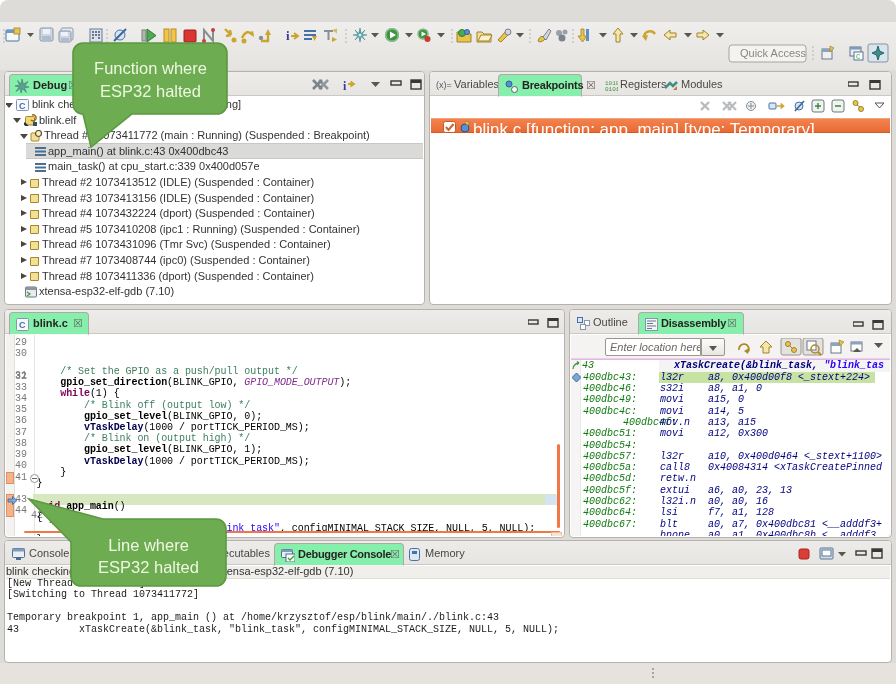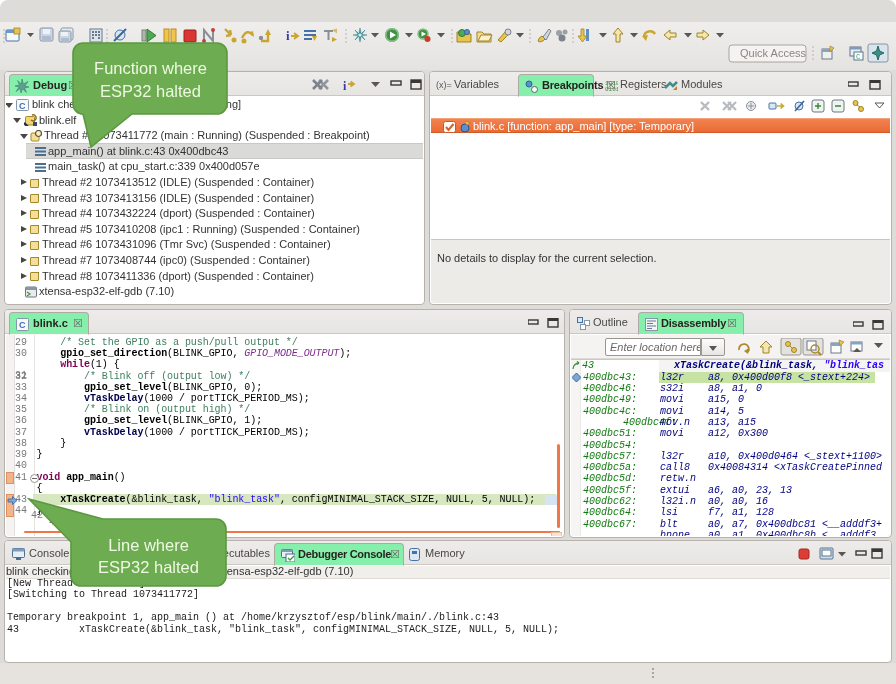--- a/index.html
+++ b/index.html
@@ -9,21 +9,21 @@
 #titlebar .t { position:absolute; left:57px; top:4px; font-size:11px; font-weight:bold; color:#dcd7cc; letter-spacing:0.1px; }
 #toolbar { position:absolute; left:0; top:22px; width:896px; height:48px; background:linear-gradient(#efeeec,#e4e3e0); }
 .panel { position:absolute; background:#fff; border:1px solid #b7b3ac; border-radius:4px; }
 .phead { position:absolute; left:0; top:0; right:0; height:24px; background:linear-gradient(#edecea,#e7e5e2); border-bottom:1px solid #cbc8c3; border-radius:3px 3px 0 0; }
 .tab { position:absolute; top:2px; height:23px; font-size:11px; color:#4a4743; white-space:nowrap; }
 .tabsel { background:#86efac; border:1px solid #aeaaa3; border-bottom:1px solid #f9f8f7; border-radius:4px 4px 0 0; color:#262421; font-weight:bold; }
 .ico { position:absolute; }
 .row { position:absolute; white-space:nowrap; font-size:11px; color:#333; }
 .mono { font-family:"Liberation Mono", monospace; font-size:10px; white-space:pre; }
 svg { display:block; }
-.cod { position:absolute; left:30.5px; white-space:pre; font-family:"Liberation Mono", monospace; font-size:10px; letter-spacing:-0.065px; line-height:11.3px; color:#000; }
+.cod { position:absolute; left:30.5px; white-space:pre; font-family:"Liberation Mono", monospace; font-size:10px; letter-spacing:-0.065px; line-height:11.3px; color:#000;margin-top:29px; }
 .num { line-height:11.3px; }
 .dline { position:absolute; left:12px; white-space:pre; font-family:"Liberation Mono", monospace; font-size:10px; line-height:11.3px; color:#000080; }
 .addr { color:#107a10; }
 .num { position:absolute; width:21px; text-align:right; font-family:"Liberation Mono", monospace; font-size:10px; color:#787878; }
 .cmt { color:#3f7f5f; }
 .kw { color:#7f0055; font-weight:bold; }
 .str { color:#2a00ff; }
 .fn { font-weight:bold; }
 .callout-text { position:absolute; color:#eef8e2; font-size:16.5px; text-align:center; line-height:22.5px; z-index:12; }
 .thr { width:100%; height:15.6px; }
@@ -335,21 +335,21 @@
   </div>
 
   <div class="panel" id="p-break" style="left:429px; top:71px; width:463px; height:234px;">
     <div class="phead"></div>
     <div class="tab" style="left:4px; width:66px;">
       <svg class="ico" style="left:2px; top:6px;" width="16" height="10">
           <text x="0" y="8" font-size="9" fill="#55585c" font-family="Liberation Sans">(x)=</text>
         </svg>
       <span style="position:absolute; left:20px; top:4px;">Variables</span>
     </div>
-    <div class="tab tabsel" style="left:88px; width:76px;">
+    <div class="tab tabsel" style="left:68px; width:84px;">
       <svg class="ico" style="left:6px; top:5px;" width="13" height="13">
           <circle cx="4" cy="4" r="3" fill="#5a8fd0" stroke="#34619c"></circle>
           <circle cx="9.5" cy="9.5" r="3" fill="#f6f8fa" stroke="#5f656d"></circle>
         </svg>
       <span style="position:absolute; left:23px; top:4px; letter-spacing:-0.2px;">Breakpoints</span>
       <span style="position:absolute; left:87px; top:4px; font-weight:normal; color:#6b6763;">☒</span>
     </div>
     <div class="tab" style="left:175px; width:56px;">
       <svg class="ico" style="left:0px; top:5px;" width="13" height="13">
           <text x="0" y="6" font-size="6" fill="#3f9443" font-family="Liberation Mono">1010</text>
@@ -407,24 +407,21 @@
       </svg>
       <div style="position:absolute; left:0px; top:21px; width:100%; height:15px; background:linear-gradient(#f28350,#e96a33); border-top:1px solid #f4a278; border-bottom:1px solid #cf5c28;">
         <svg class="ico" style="left:12px; top:1.5px;" width="13" height="12">
             <rect x="0.5" y="0.5" width="12" height="11" rx="2" fill="#fdfdfb" stroke="#c85a28"></rect>
             <path d="M3,6 l2.5,3 l5,-6" stroke="#d2622c" stroke-width="2" fill="none"></path>
           </svg>
         <svg class="ico" style="left:28px; top:1px;" width="13" height="13">
             <circle cx="6" cy="8" r="4" fill="#5a8fd0" stroke="#2d5186"></circle>
             <path d="M6,1 l5,1.5 l-3,3" fill="#e8c44a" stroke="#a08429" stroke-width="0.8"></path>
           </svg>
-        <span style="position:absolute; left:42px; top:0.5px; font-size:11px; color:#fff; white-space:nowrap;">blink.c [function: app_main] [type: Temporary]</span>
-      </div>
-      <div style="position:absolute; left:0; top:142px; width:100%; height:66px; background:#edebe7; border-top:1px solid #c9c5bf;">
-        <span style="position:absolute; left:6px; top:12px; font-size:11px; color:#333;">No details to display for the current selection.</span>
+        <span style="position:absolute; left:42px; top:0.5px; font-size:17px; color:#fff; white-space:nowrap;">blink.c [function: app_main] [type: Temporary]</span>
       </div>
     </div>
   </div>
 
   <div class="panel" id="p-edit" style="left:4px; top:309px; width:561px; height:229px;">
     <div class="phead"></div>
     <div class="tab tabsel" style="left:4px; width:80px;">
       <svg class="ico" style="left:6px; top:5px;" width="13" height="13">
           <rect x="0.5" y="0.5" width="12" height="12" rx="1" fill="#f6f8fa" stroke="#8795a8"></rect>
           <text x="3" y="10" font-size="9" font-weight="bold" fill="#3e6fb8" font-family="Liberation Sans">C</text>

